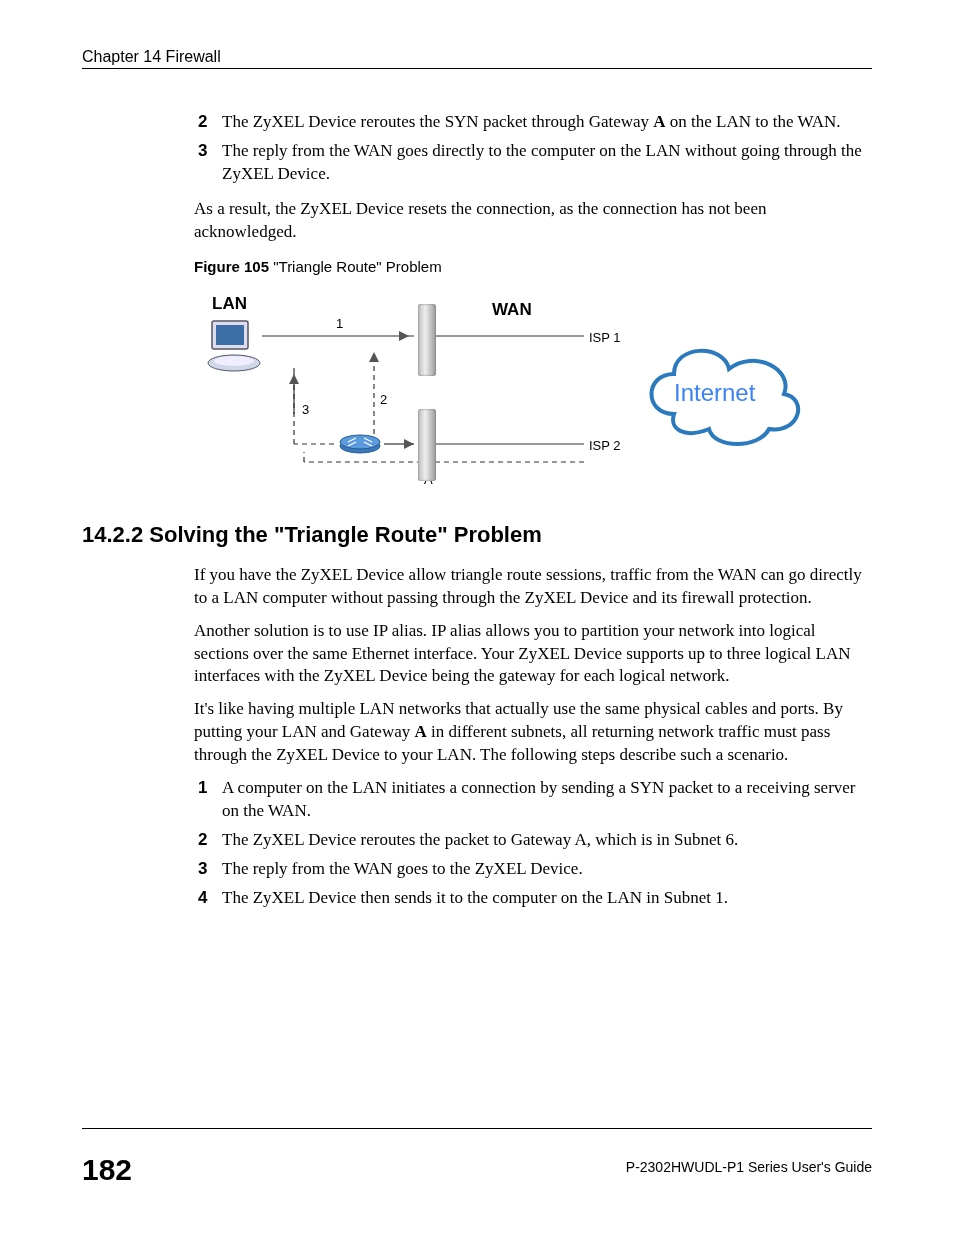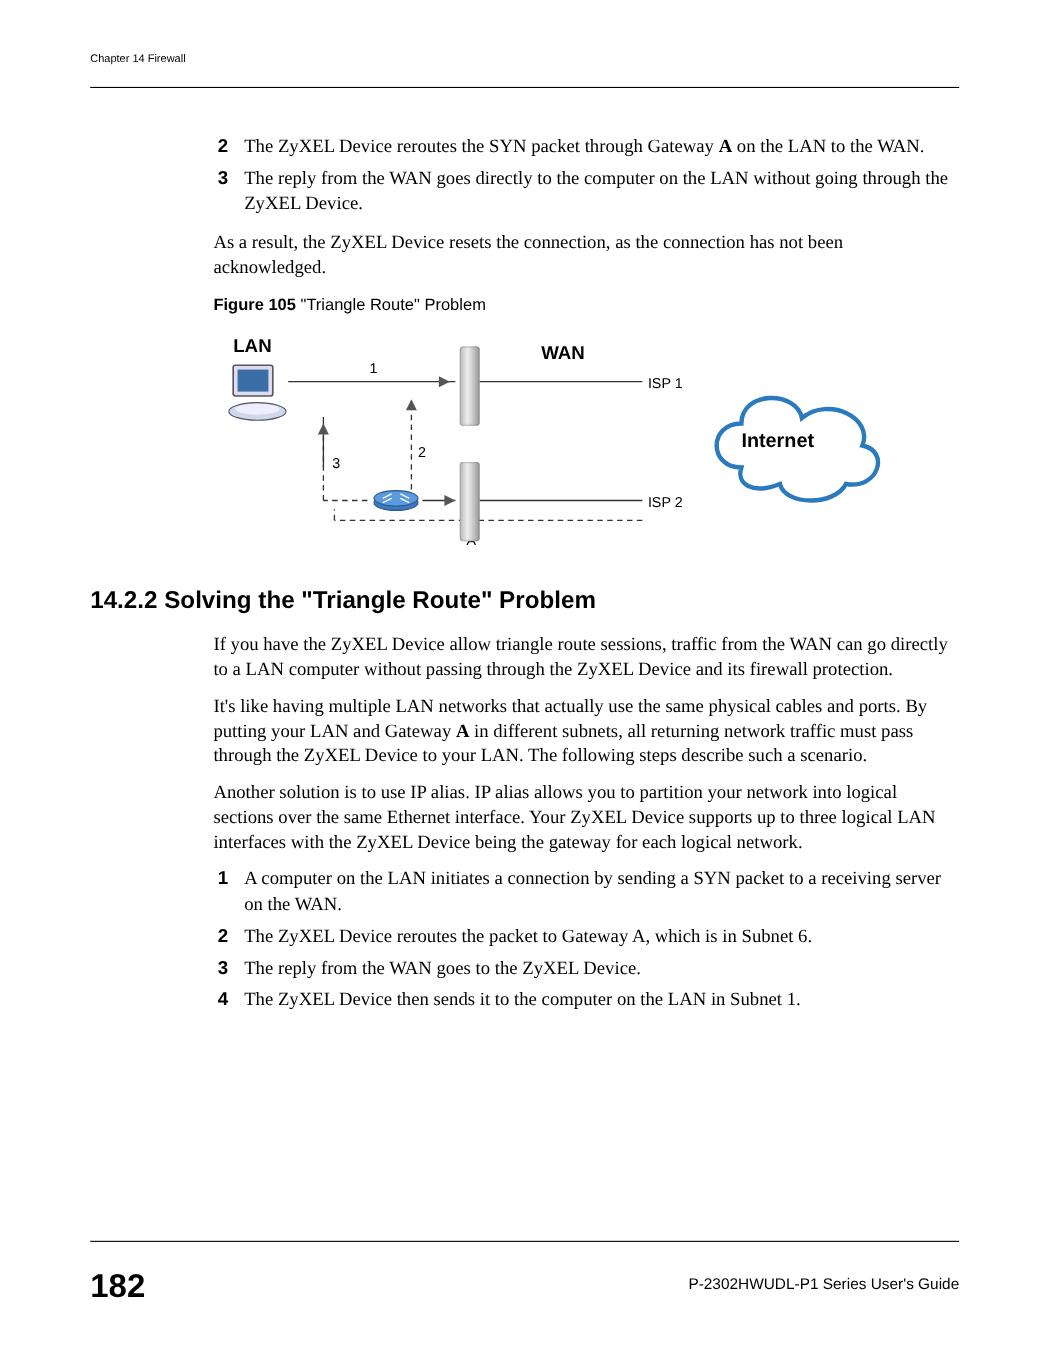--- a/index.html
+++ b/index.html
@@ -11,22 +11,22 @@
     color: #000;
     position: relative;
   }
   .page {
     padding: 48px 82px 40px 82px;
     height: 100%;
     position: relative;
   }
   .header-line {
     font-family: Arial, Helvetica, sans-serif;
-    font-size: 10px;
-    padding-bottom: 20px;
+    font-size: 16px;
+    padding-bottom: 2px;
     border-bottom: 1.5px solid #000;
     margin-bottom: 42px;
   }
   .content {
     padding-left: 112px;
     padding-right: 0px;
   }
   .ol-item {
     display: flex;
     margin-bottom: 6px;
@@ -69,23 +69,23 @@
   .lan-label { font-weight: bold; font-size: 17px; }
   .cloud {
     position: absolute;
     width: 170px;
     height: 130px;
   }
   .cloud svg { width: 100%; height: 100%; }
   .internet-text {
     position: absolute;
     font-family: Arial, Helvetica, sans-serif;
-    font-weight: bold;
-    font-size: 18px;
-    color: #000000;
+    font-weight: normal;
+    font-size: 24px;
+    color: #3b82f6;
   }
   .h2 {
     font-family: Arial, Helvetica, sans-serif;
     font-weight: bold;
     font-size: 22px;
     margin-top: 18px;
     margin-bottom: 16px;
     margin-left: -112px;
   }
   .footer {
@@ -219,22 +219,22 @@
         <svg viewBox="0 0 170 130">
           <path d="M40 90 C10 90 10 50 40 50 C40 20 90 20 95 45 C120 25 160 45 150 70 C175 75 165 110 135 105 C125 125 80 125 75 105 C50 115 35 105 40 90 Z" fill="none" stroke="#2a7abd" stroke-width="4"></path>
         </svg>
       </div>
       <div class="internet-text" style="left:480px; top:85px;">Internet</div>
     </div>
 
     <div class="h2">14.2.2  Solving the "Triangle Route" Problem</div>
 
     <div class="para">If you have the ZyXEL Device allow triangle route sessions, traffic from the WAN can go directly to a LAN computer without passing through the ZyXEL Device and its firewall protection.</div>
+    <div class="para">Another solution is to use IP alias. IP alias allows you to partition your network into logical sections over the same Ethernet interface. Your ZyXEL Device supports up to three logical LAN interfaces with the ZyXEL Device being the gateway for each logical network.</div>
     <div class="para">It's like having multiple LAN networks that actually use the same physical cables and ports. By putting your LAN and Gateway <b>A</b> in different subnets, all returning network traffic must pass through the ZyXEL Device to your LAN. The following steps describe such a scenario.</div>
-    <div class="para">Another solution is to use IP alias. IP alias allows you to partition your network into logical sections over the same Ethernet interface. Your ZyXEL Device supports up to three logical LAN interfaces with the ZyXEL Device being the gateway for each logical network.</div>
 
     <div class="ol-list">
       <div class="ol-item">
         <div class="ol-num">1</div>
         <div class="ol-text">A computer on the LAN initiates a connection by sending a SYN packet to a receiving server on the WAN.</div>
       </div>
       <div class="ol-item">
         <div class="ol-num">2</div>
         <div class="ol-text">The ZyXEL Device reroutes the packet to Gateway A, which is in Subnet 6.</div>
       </div>

